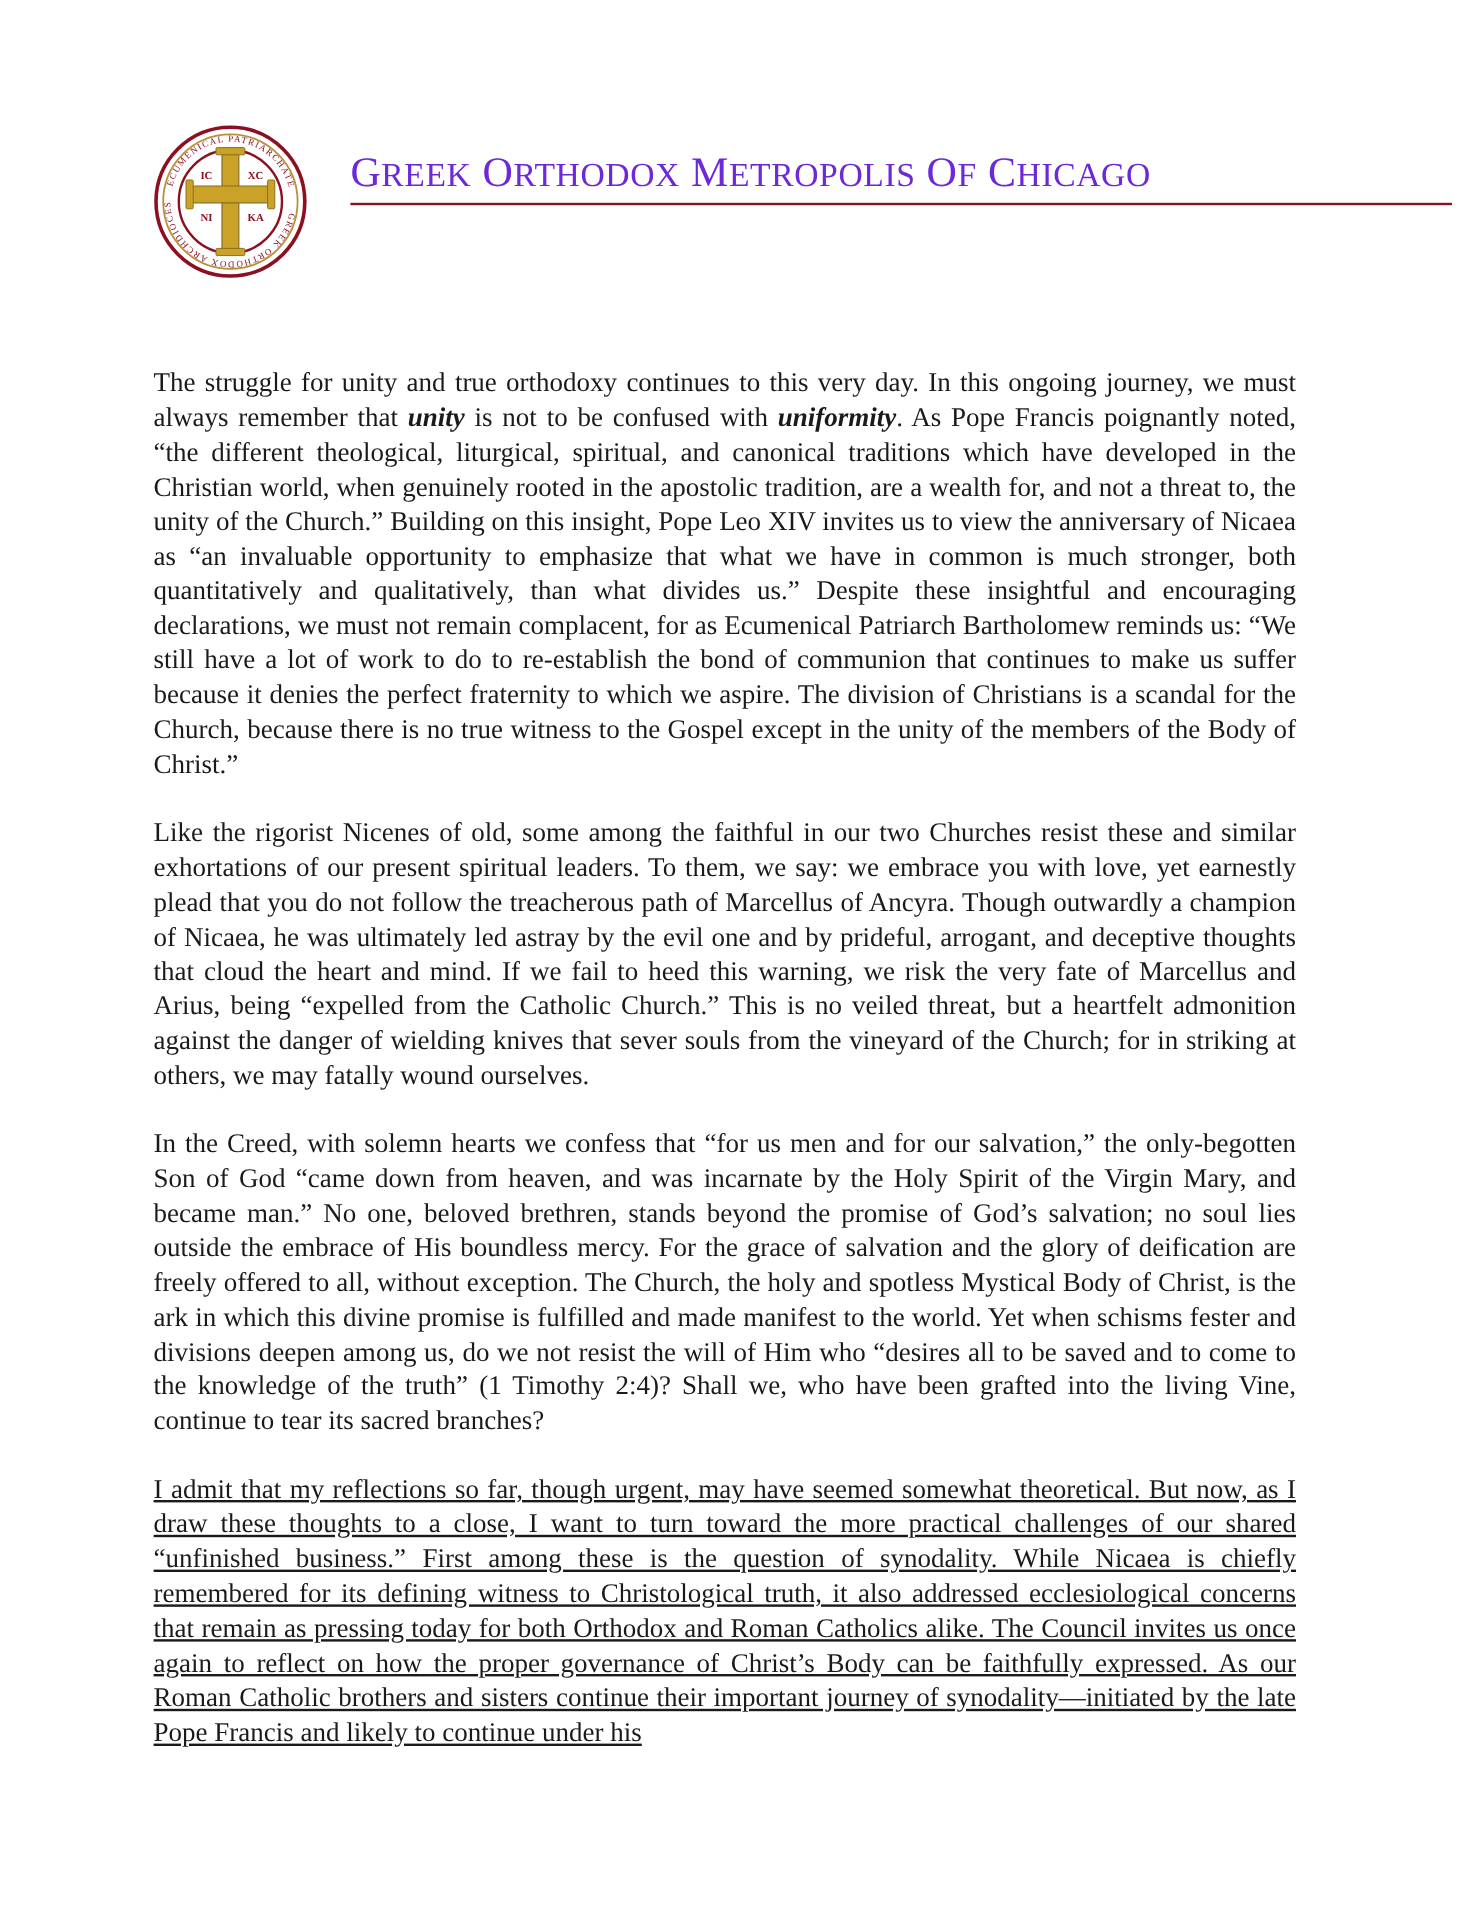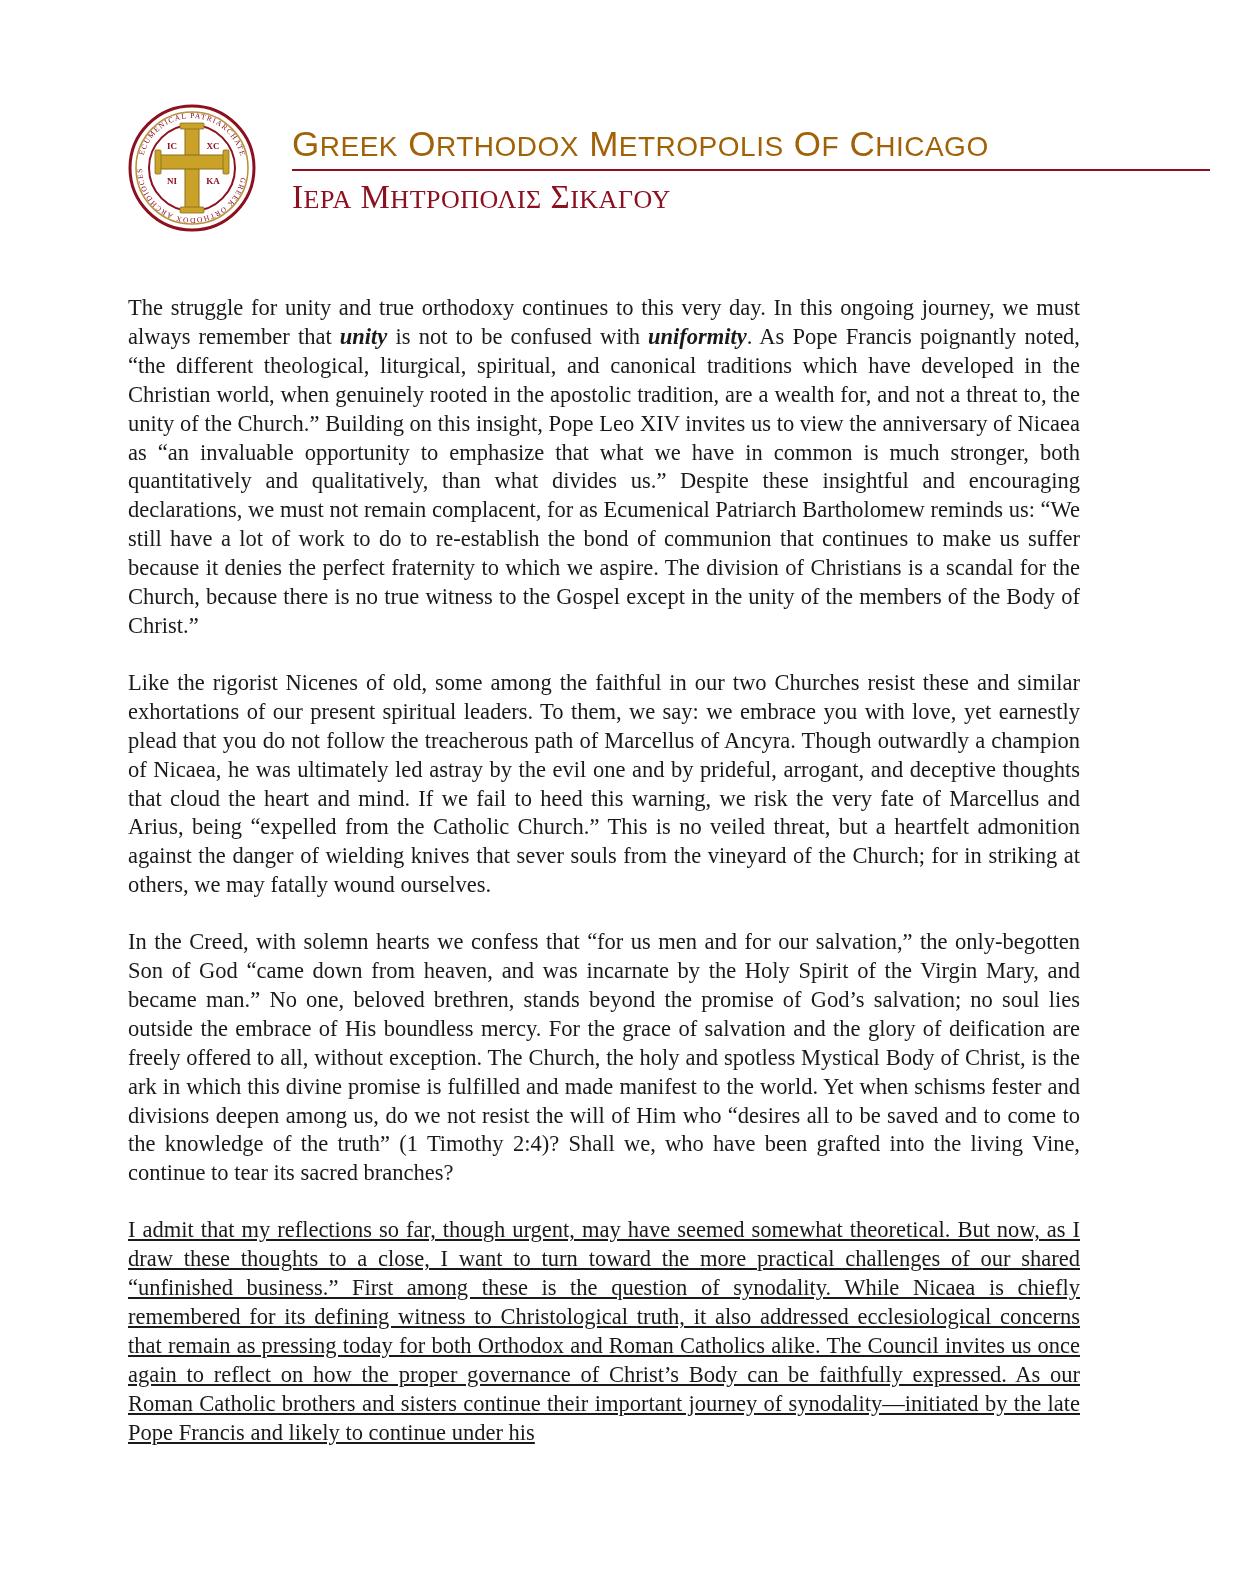--- a/index.html
+++ b/index.html
@@ -39,22 +39,22 @@
     margin-top: 4px;
   }
   .seal svg { display: block; }
 
   .masthead {
     margin-left: 36px;
     padding-top: 26px;
     flex: 1 1 auto;
   }
   .masthead-line1 {
-    color: #a16207;
-    font-family: Liberation Sans, sans-serif;
+    color: #6d28d9;
+    font-family: Liberation Serif, serif;
     font-size: 35px;
     letter-spacing: 0.5px;
     white-space: nowrap;
     line-height: 1.05;
   }
   .masthead-line1 .cap { font-size: 35px; }
   .masthead-line1 .sc { font-size: 28px; }
   .masthead-rule {
     border-bottom: 2px solid #8c1020;
     width: 918px;
@@ -70,21 +70,21 @@
   .masthead-line2 .cap { font-size: 33px; }
   .masthead-line2 .sc { font-size: 26px; }
 
   
   .body-text {
     margin: 0 auto;
     padding: 124px 155px 0 128px;
     box-sizing: border-box;
   }
   p.para {
-    margin: 0 0 28px 0;
+    margin: 11px 0 28px 0;
     font-size: 22.5px;
     line-height: 1.285;
     text-align: justify;
     text-justify: inter-word;
     hyphens: none;
     color: #1a1a1a;
   }
   p.para:last-child { margin-bottom: 0; text-decoration: underline; }
   b { font-weight: bold; }
 </style>
@@ -126,21 +126,20 @@
           <text x="85" y="45">XC</text>
           <text x="44" y="80">NI</text>
           <text x="85" y="80">KA</text>
         </g>
       </svg>
     </div>
 
     <div class="masthead">
       <div class="masthead-line1"><span class="cap">G</span><span class="sc">REEK</span> <span class="cap">O</span><span class="sc">RTHODOX</span> <span class="cap">M</span><span class="sc">ETROPOLIS</span> <span class="cap">O</span><span class="sc">F</span> <span class="cap">C</span><span class="sc">HICAGO</span></div>
       <div class="masthead-rule"></div>
-      <div class="masthead-line2"><span class="cap">Ι</span><span class="sc">ΕΡΑ</span> <span class="cap">Μ</span><span class="sc">ΗΤΡΟΠΟΛΙΣ</span> <span class="cap">Σ</span><span class="sc">ΙΚΑΓΟΥ</span></div>
     </div>
   </div>
 
   <div class="body-text">
     <p class="para">The struggle for unity and true orthodoxy continues to this very day. In this ongoing journey, we must always remember that <b style="font-style: italic;">unity</b> is not to be confused with <b style="font-style: italic;">uniformity</b>. As Pope Francis poignantly noted, “the different theological, liturgical, spiritual, and canonical traditions which have developed in the Christian world, when genuinely rooted in the apostolic tradition, are a wealth for, and not a threat to, the unity of the Church.” Building on this insight, Pope Leo XIV invites us to view the anniversary of Nicaea as “an invaluable opportunity to emphasize that what we have in common is much stronger, both quantitatively and qualitatively, than what divides us.” Despite these insightful and encouraging declarations, we must not remain complacent, for as Ecumenical Patriarch Bartholomew reminds us: “We still have a lot of work to do to re-establish the bond of communion that continues to make us suffer because it denies the perfect fraternity to which we aspire. The division of Christians is a scandal for the Church, because there is no true witness to the Gospel except in the unity of the members of the Body of Christ.”</p>
     <p class="para">Like the rigorist Nicenes of old, some among the faithful in our two Churches resist these and similar exhortations of our present spiritual leaders. To them, we say: we embrace you with love, yet earnestly plead that you do not follow the treacherous path of Marcellus of Ancyra. Though outwardly a champion of Nicaea, he was ultimately led astray by the evil one and by prideful, arrogant, and deceptive thoughts that cloud the heart and mind. If we fail to heed this warning, we risk the very fate of Marcellus and Arius, being “expelled from the Catholic Church.” This is no veiled threat, but a heartfelt admonition against the danger of wielding knives that sever souls from the vineyard of the Church; for in striking at others, we may fatally wound ourselves.</p>
     <p class="para">In the Creed, with solemn hearts we confess that “for us men and for our salvation,” the only-begotten Son of God “came down from heaven, and was incarnate by the Holy Spirit of the Virgin Mary, and became man.” No one, beloved brethren, stands beyond the promise of God’s salvation; no soul lies outside the embrace of His boundless mercy. For the grace of salvation and the glory of deification are freely offered to all, without exception. The Church, the holy and spotless Mystical Body of Christ, is the ark in which this divine promise is fulfilled and made manifest to the world. Yet when schisms fester and divisions deepen among us, do we not resist the will of Him who “desires all to be saved and to come to the knowledge of the truth” (1 Timothy 2:4)? Shall we, who have been grafted into the living Vine, continue to tear its sacred branches?</p>
     <p class="para">I admit that my reflections so far, though urgent, may have seemed somewhat theoretical. But now, as I draw these thoughts to a close, I want to turn toward the more practical challenges of our shared “unfinished business.” First among these is the question of synodality. While Nicaea is chiefly remembered for its defining witness to Christological truth, it also addressed ecclesiological concerns that remain as pressing today for both Orthodox and Roman Catholics alike. The Council invites us once again to reflect on how the proper governance of Christ’s Body can be faithfully expressed. As our Roman Catholic brothers and sisters continue their important journey of synodality—initiated by the late Pope Francis and likely to continue under his</p>
   </div>
 

